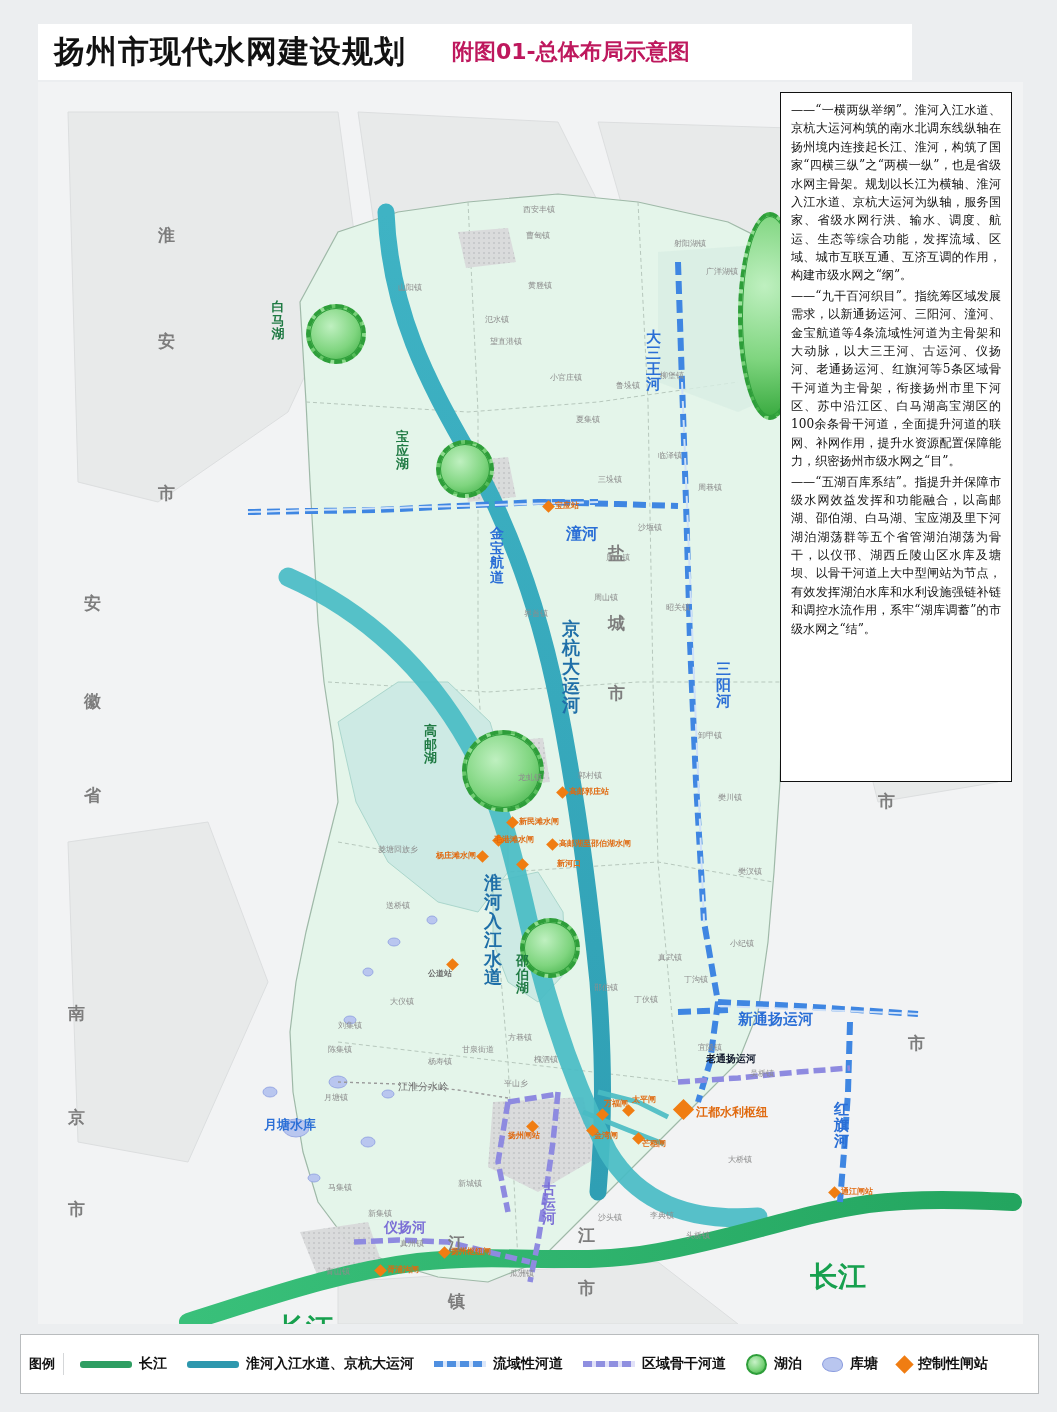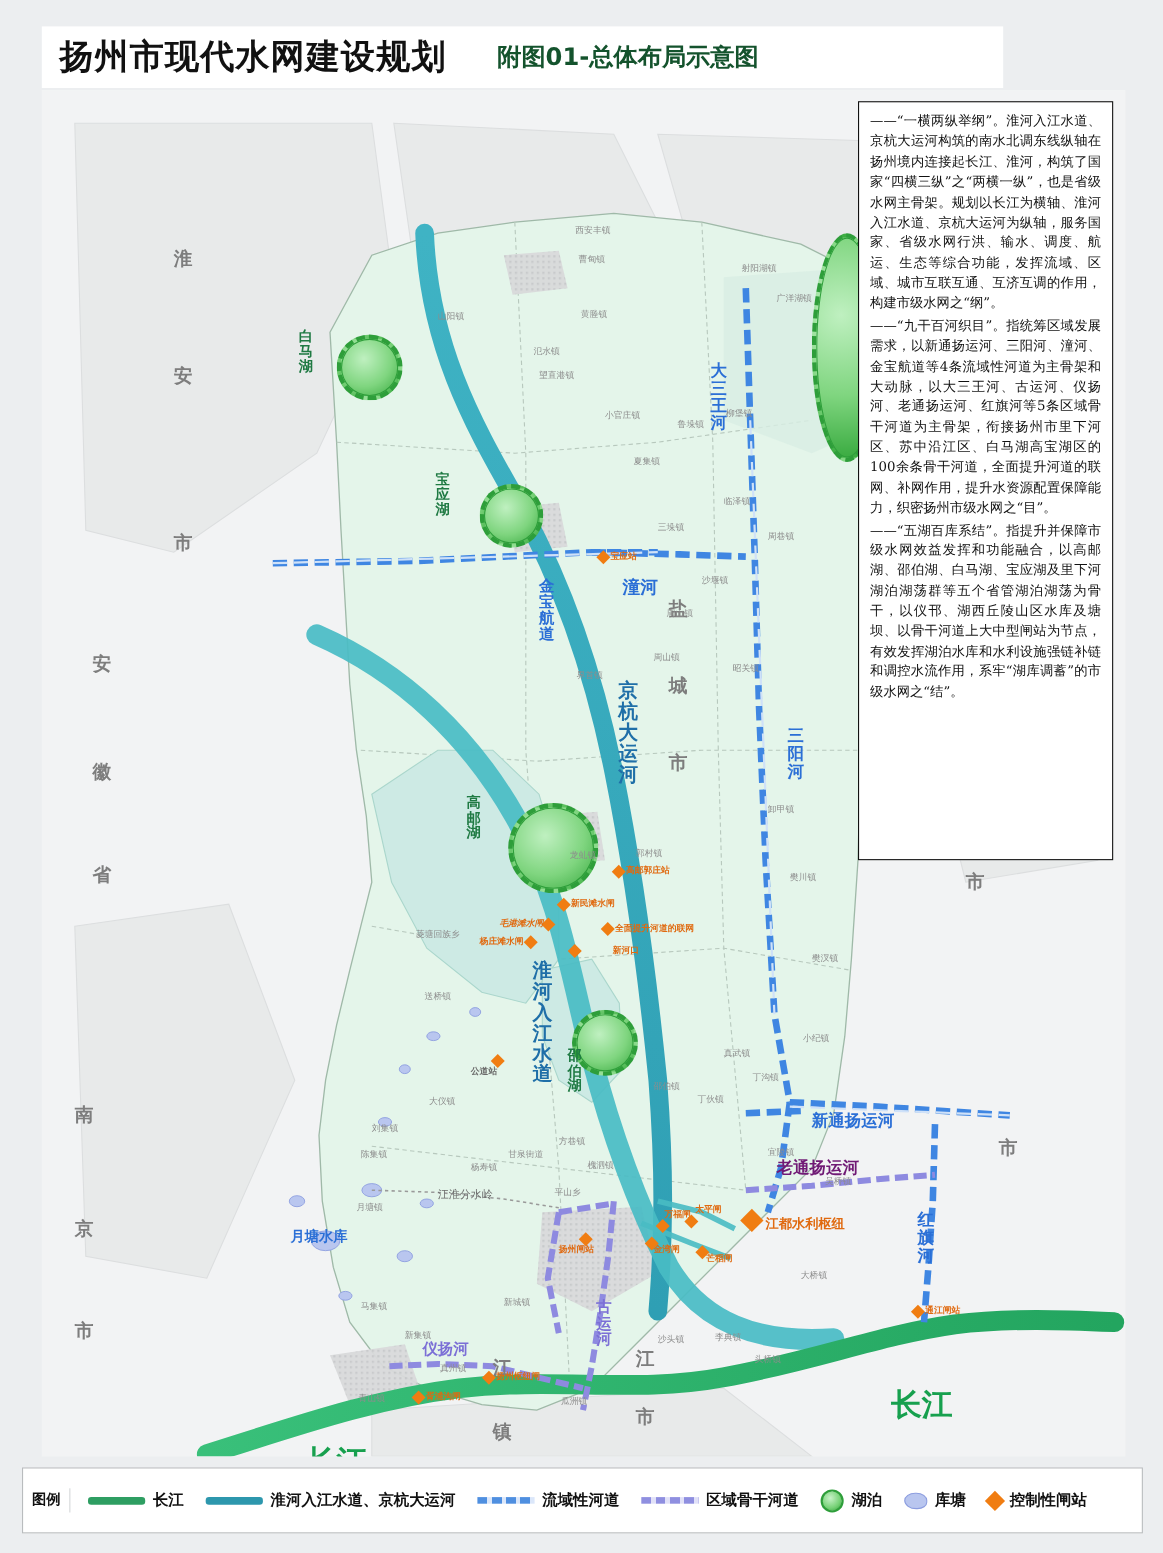--- a/index.html
+++ b/index.html
@@ -19,21 +19,21 @@
     position:absolute;left:38px;top:24px;width:874px;height:56px;
     background:#ffffff;
     display:flex;align-items:center;
   }
   .header-title{
     font-size:31px;font-weight:bold;color:#111;
     letter-spacing:1px;margin-left:16px;
     font-family:"DejaVu Sans",sans-serif;
   }
   .header-sub{
-    font-size:22px;font-weight:bold;color:#14532d;margin-left:46px;
+    font-size:22px;font-weight:bold;color:#be185d;margin-left:46px;
     font-family:"DejaVu Sans",sans-serif;
   }
   
   .map{
     position:absolute;left:38px;top:82px;width:985px;height:1242px;
     background:#f4f5f6;
     overflow:hidden;
   }
   .map-bg{
     position:absolute;left:0;top:0;width:985px;height:1242px;
@@ -267,21 +267,21 @@
 
     <div class="riv-label" style="left:226px;top:1036px;color:#2b6fd6;font-size:13px;">月塘水库</div>
 
     <div class="riv-label" style="left:608px;top:248px;width:17px;color:#2b6fd6;font-size:15px;">大三王河</div>
     <div class="riv-label" style="left:678px;top:580px;width:17px;color:#2b6fd6;font-size:15px;">三阳河</div>
     <div class="riv-label" style="left:524px;top:538px;width:19px;color:#1f6fa8;font-size:18px;">京杭大运河</div>
     <div class="riv-label" style="left:446px;top:792px;width:19px;color:#1f6fa8;font-size:18px;">淮河入江水道</div>
     <div class="riv-label" style="left:452px;top:444px;width:15px;color:#2b6fd6;font-size:14px;">金宝航道</div>
     <div class="riv-label" style="left:528px;top:444px;color:#2b6fd6;font-size:16px;">潼河</div>
     <div class="riv-label" style="left:700px;top:930px;color:#2b6fd6;font-size:15px;">新通扬运河</div>
-    <div class="riv-label" style="left:668px;top:972px;color:#701a75;font-size:15px;">老通扬运河</div>
+    <div class="riv-label" style="left:668px;top:972px;color:#0f172a;font-size:10px;">老通扬运河</div>
     <div class="riv-label" style="left:796px;top:1020px;width:16px;color:#2b6fd6;font-size:15px;">红旗河</div>
     <div class="riv-label" style="left:504px;top:1100px;width:15px;color:#7b6fd6;font-size:14px;">古运河</div>
     <div class="riv-label" style="left:346px;top:1138px;color:#7b6fd6;font-size:14px;">仪扬河</div>
     <div class="riv-label" style="left:240px;top:1232px;color:#17a04e;font-size:28px;">长江</div>
     <div class="riv-label" style="left:772px;top:1180px;color:#17a04e;font-size:28px;">长江</div>
     <div class="riv-label" style="left:360px;top:1000px;color:#6a6a6a;font-size:10px;font-weight:normal;">江淮分水岭</div>
 
     <div class="outside-label" style="left:120px;top:142px;">淮</div>
     <div class="outside-label" style="left:120px;top:248px;">安</div>
     <div class="outside-label" style="left:120px;top:400px;">市</div>
@@ -360,27 +360,27 @@
     <div class="gate-dot" style="left:506px;top:420px;"></div>
     <div class="gate-label" style="left:517px;top:418px;">宝应站</div>
 
     <div class="gate-dot" style="left:520px;top:706px;"></div>
     <div class="gate-label" style="left:531px;top:704px;">高邮郭庄站</div>
 
     <div class="gate-dot" style="left:470px;top:736px;"></div>
     <div class="gate-label" style="left:481px;top:734px;">新民滩水闸</div>
 
     <div class="gate-dot" style="left:456px;top:754px;"></div>
-    <div class="gate-label" style="left:416px;top:752px;font-style:italic;">毛港滩水闸</div>
+    <div class="gate-label" style="left:456px;top:752px;">毛港滩水闸</div>
 
     <div class="gate-dot" style="left:440px;top:770px;"></div>
     <div class="gate-label" style="left:398px;top:768px;">杨庄滩水闸</div>
 
     <div class="gate-dot" style="left:510px;top:758px;"></div>
-    <div class="gate-label" style="left:521px;top:756px;">全面提升河道的联网</div>
+    <div class="gate-label" style="left:521px;top:756px;">高邮湖至邵伯湖水闸</div>
 
     <div class="gate-dot" style="left:480px;top:778px;"></div>
     <div class="gate-label" style="left:491px;top:776px;padding-left:28px;">新河口</div>
 
     <div class="gate-dot" style="left:410px;top:878px;"></div>
     <div class="gate-label" style="left:390px;top:886px;color:#6a6a6a;">公道站</div>
 
     <div class="gate-dot" style="left:560px;top:1028px;"></div>
     <div class="gate-label" style="left:566px;top:1016px;">万福闸</div>
 

